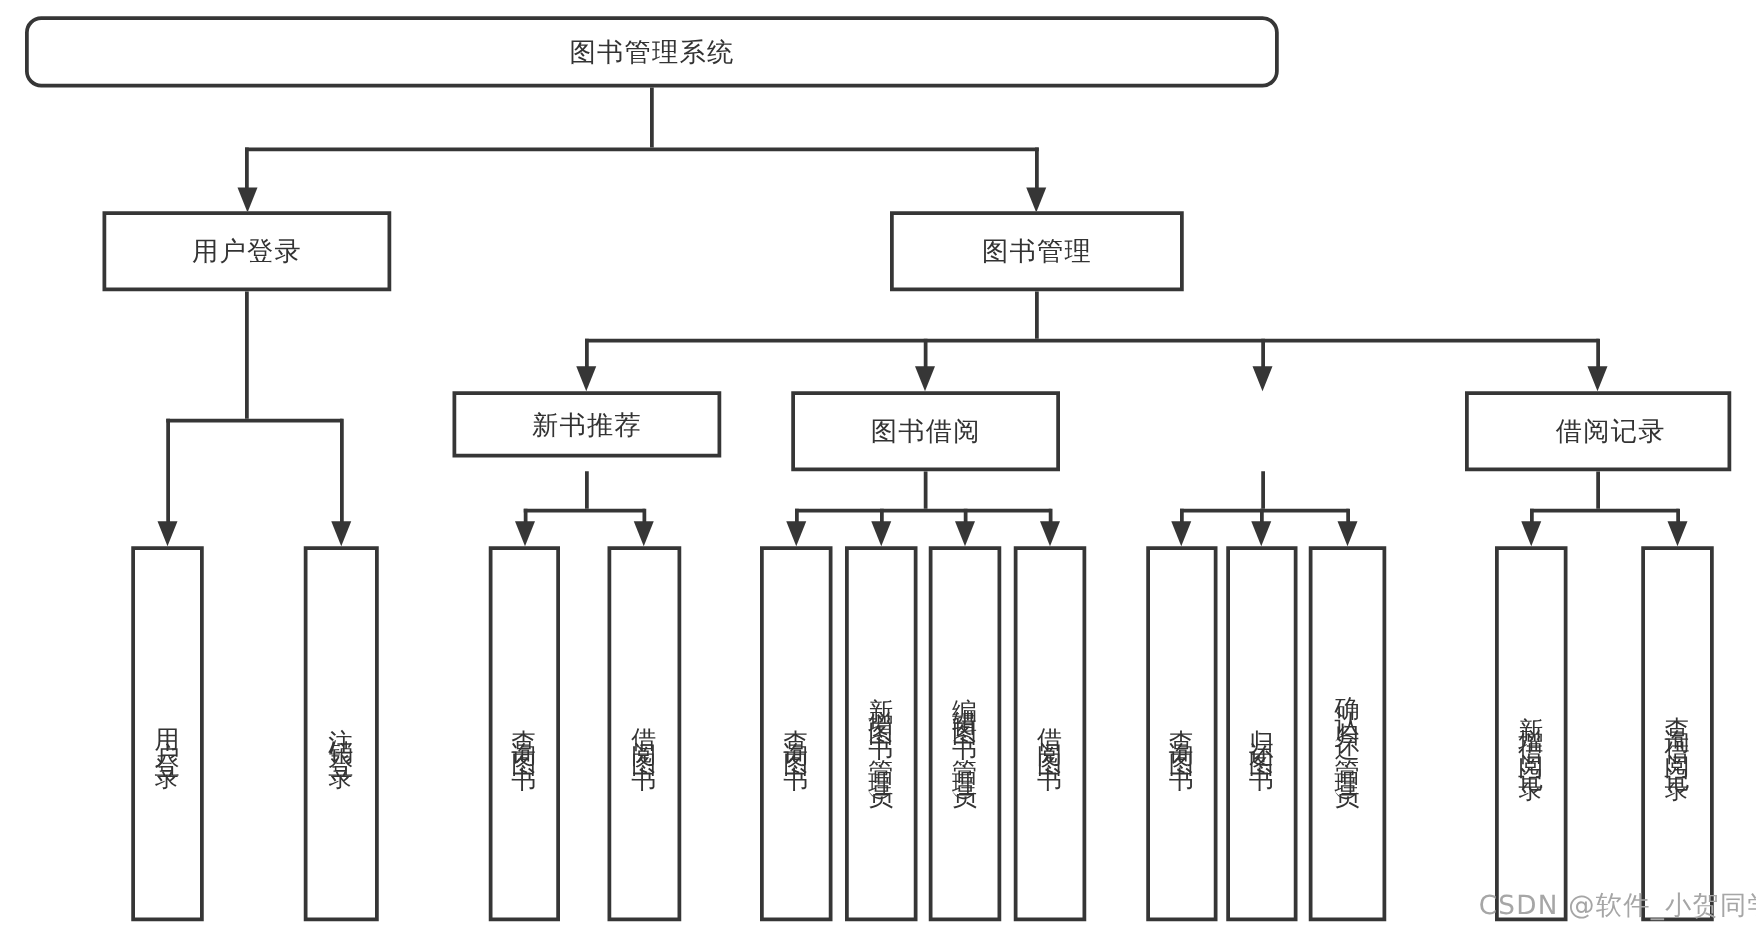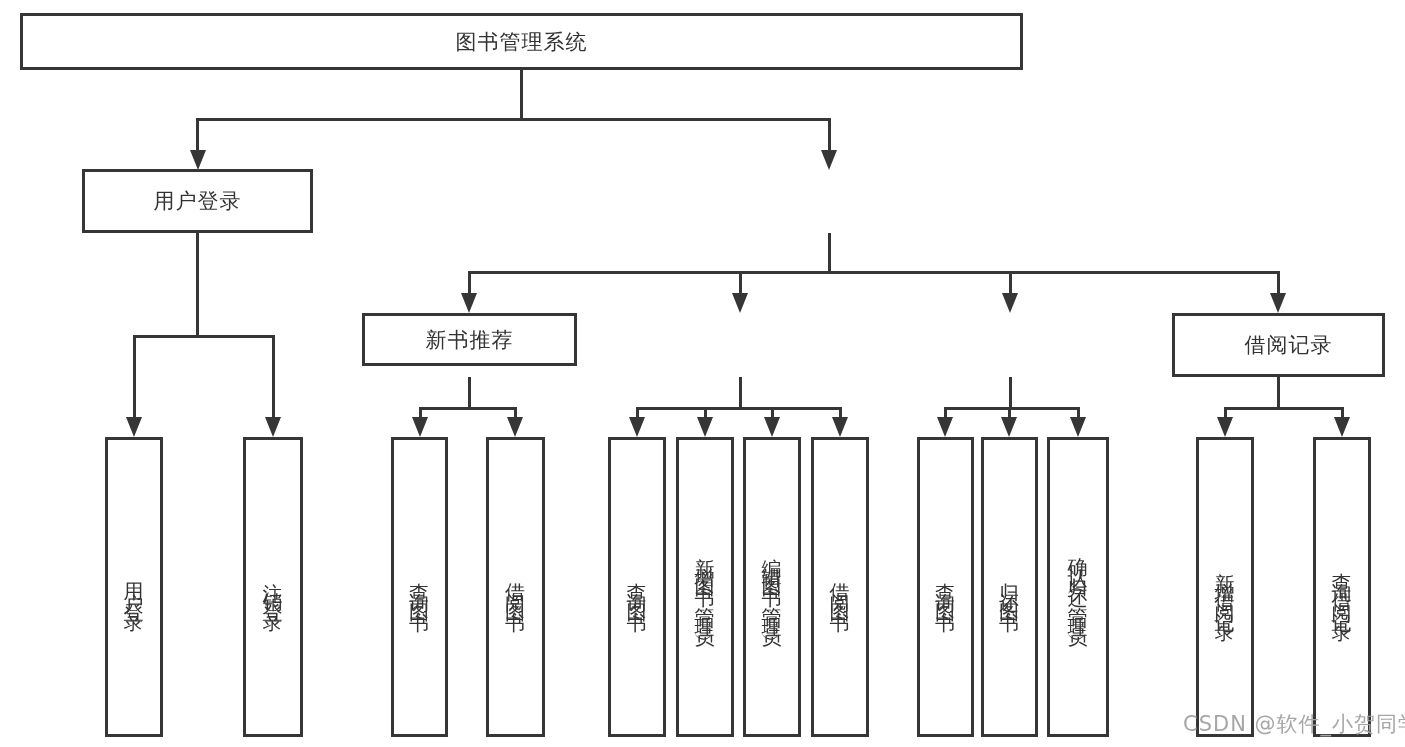--- a/index.html
+++ b/index.html
@@ -58,50 +58,52 @@
     letter-spacing:1px;
     z-index:5;
     white-space:nowrap;
   }
 </style>
 </head>
 <body>
 
 <div id="canvas">
 
-  <div class="box" style="left:20px;top:13px;width:1003px;height:57px;">图书管理系统</div>
+  <div class="box" style="left:20px;top:13px;width:1003px;height:57px;border-radius:13px;">图书管理系统</div>
 
   <div class="vl" style="left:520px;top:70px;height:48px;"></div>
   <div class="hl" style="left:196px;top:118px;width:635px;"></div>
   <div class="vl" style="left:196px;top:118px;height:36px;"></div>
   <div class="ah" style="left:190px;top:150px;"></div>
   <div class="vl" style="left:828px;top:118px;height:36px;"></div>
   <div class="ah" style="left:821px;top:150px;"></div>
 
   <div class="box" style="left:82px;top:169px;width:231px;height:64px;">用户登录</div>
+  <div class="box" style="left:712px;top:169px;width:235px;height:64px;">图书管理</div>
 
   <div class="vl" style="left:196px;top:233px;height:102px;"></div>
   <div class="hl" style="left:133px;top:335px;width:141px;"></div>
   <div class="vl" style="left:133px;top:335px;height:85px;"></div>
   <div class="ah" style="left:126px;top:417px;"></div>
   <div class="vl" style="left:272px;top:335px;height:85px;"></div>
   <div class="ah" style="left:265px;top:417px;"></div>
 
   <div class="vl" style="left:828px;top:233px;height:38px;"></div>
   <div class="hl" style="left:468px;top:271px;width:811px;"></div>
   <div class="vl" style="left:468px;top:271px;height:26px;"></div>
   <div class="ah" style="left:461px;top:293px;"></div>
   <div class="vl" style="left:739px;top:271px;height:26px;"></div>
   <div class="ah" style="left:732px;top:293px;"></div>
   <div class="vl" style="left:1009px;top:271px;height:26px;"></div>
   <div class="ah" style="left:1002px;top:293px;"></div>
   <div class="vl" style="left:1277px;top:271px;height:26px;"></div>
   <div class="ah" style="left:1270px;top:293px;"></div>
 
   <div class="box" style="left:362px;top:313px;width:215px;height:53px;">新书推荐</div>
+  <div class="box" style="left:633px;top:313px;width:215px;height:64px;">图书借阅</div>
   <div class="box" style="left:1172px;top:313px;width:213px;height:64px;padding-left:20px;">借阅记录</div>
 
   <div class="vl" style="left:468px;top:377px;height:30px;"></div>
   <div class="hl" style="left:419px;top:407px;width:97px;"></div>
   <div class="vl" style="left:419px;top:407px;height:14px;"></div>
   <div class="ah" style="left:412px;top:417px;"></div>
   <div class="vl" style="left:514px;top:407px;height:14px;"></div>
   <div class="ah" style="left:507px;top:417px;"></div>
 
   <div class="vl" style="left:739px;top:377px;height:30px;"></div>

